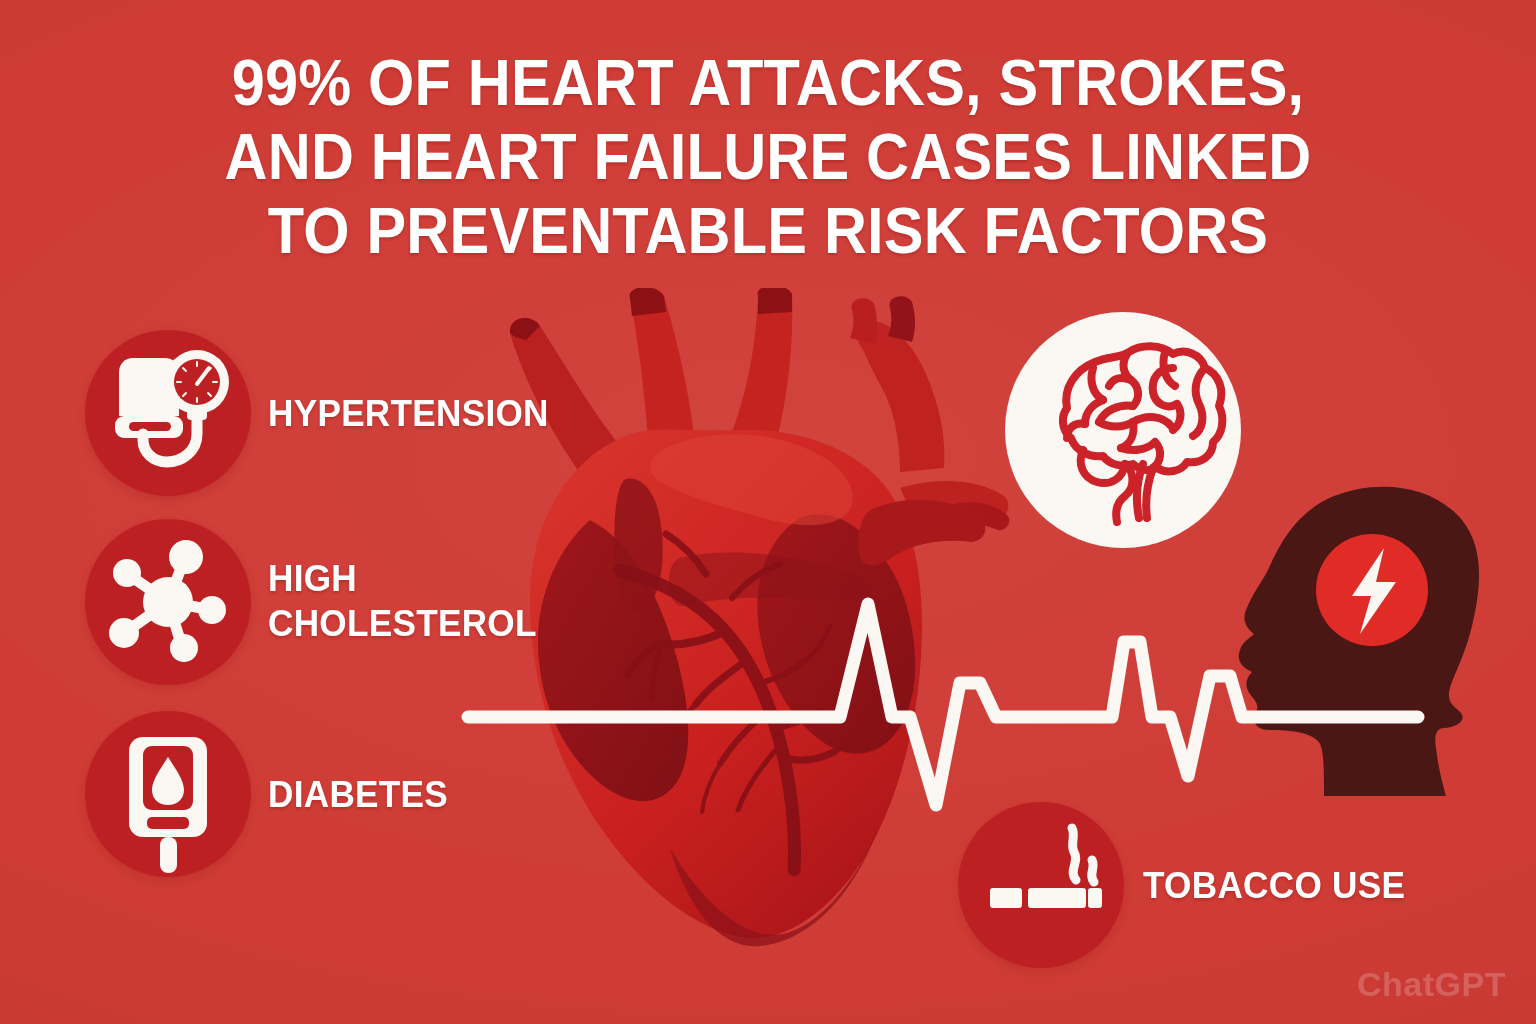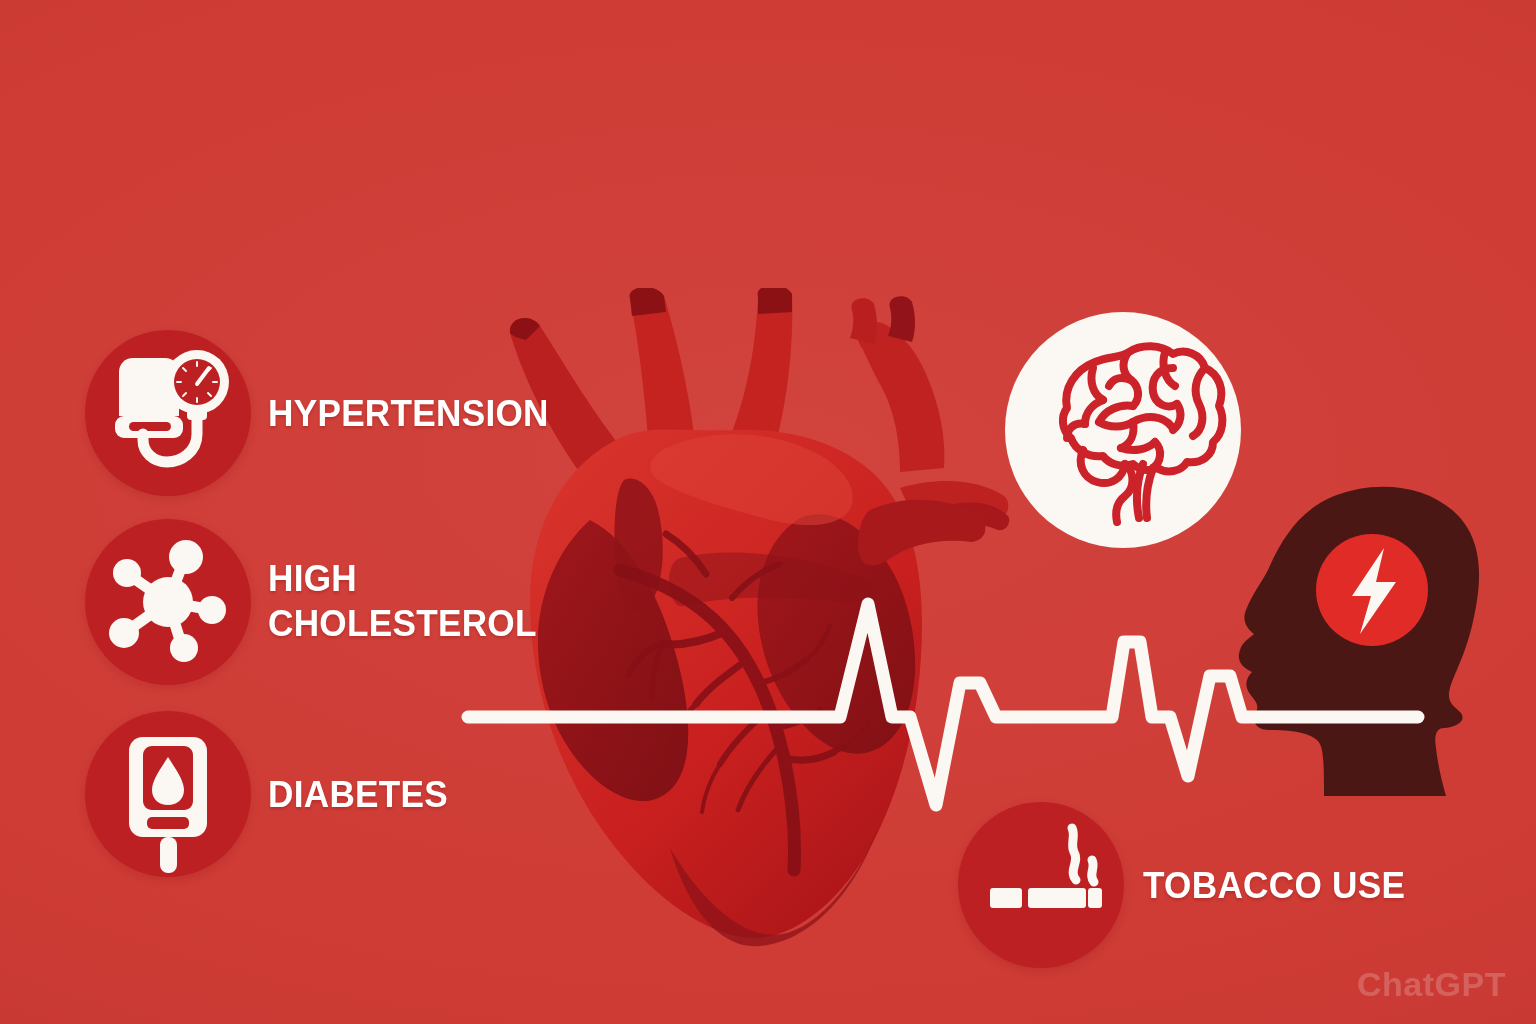--- a/index.html
+++ b/index.html
@@ -293,20 +293,25 @@
                C 14 186 8 178 12 168
                C 14 160 22 156 26 152
                C 18 146 14 138 18 128
                C 24 112 34 100 40 88
                C 54 56 72 28 106 14 Z" fill="#4a1714"></path>
       <circle cx="144" cy="108" r="56" fill="#e02b26"></circle>
       <path d="M156 66 L 124 114 L 143 114 L 132 152 L 168 100 L 148 100 Z" fill="#fbf7f2"></path>
     </svg>
   </div>
 
+  <div id="title-block">
+    <span class="tline">99% OF HEART ATTACKS, STROKES,</span>
+    <span class="tline">AND HEART FAILURE CASES LINKED</span>
+    <span class="tline">TO PREVENTABLE RISK FACTORS</span>
+  </div>
 
   <div class="risk-item">
     <div class="risk-badge" style="left:85px; top:330px;">
       <svg width="166" height="166" viewBox="0 0 166 166" xmlns="http://www.w3.org/2000/svg">
 
         <path d="M34 42 C 34 34 40 28 48 28 L 80 28 C 88 28 94 34 94 42 L 94 86 L 34 86 Z" fill="#fbf7f2"></path>
         <rect x="30" y="86" width="68" height="22" rx="9" fill="#fbf7f2"></rect>
         <rect x="44" y="92" width="42" height="9" rx="4.5" fill="#bd2023"></rect>
 
         <circle cx="112" cy="52" r="32" fill="#fbf7f2"></circle>

